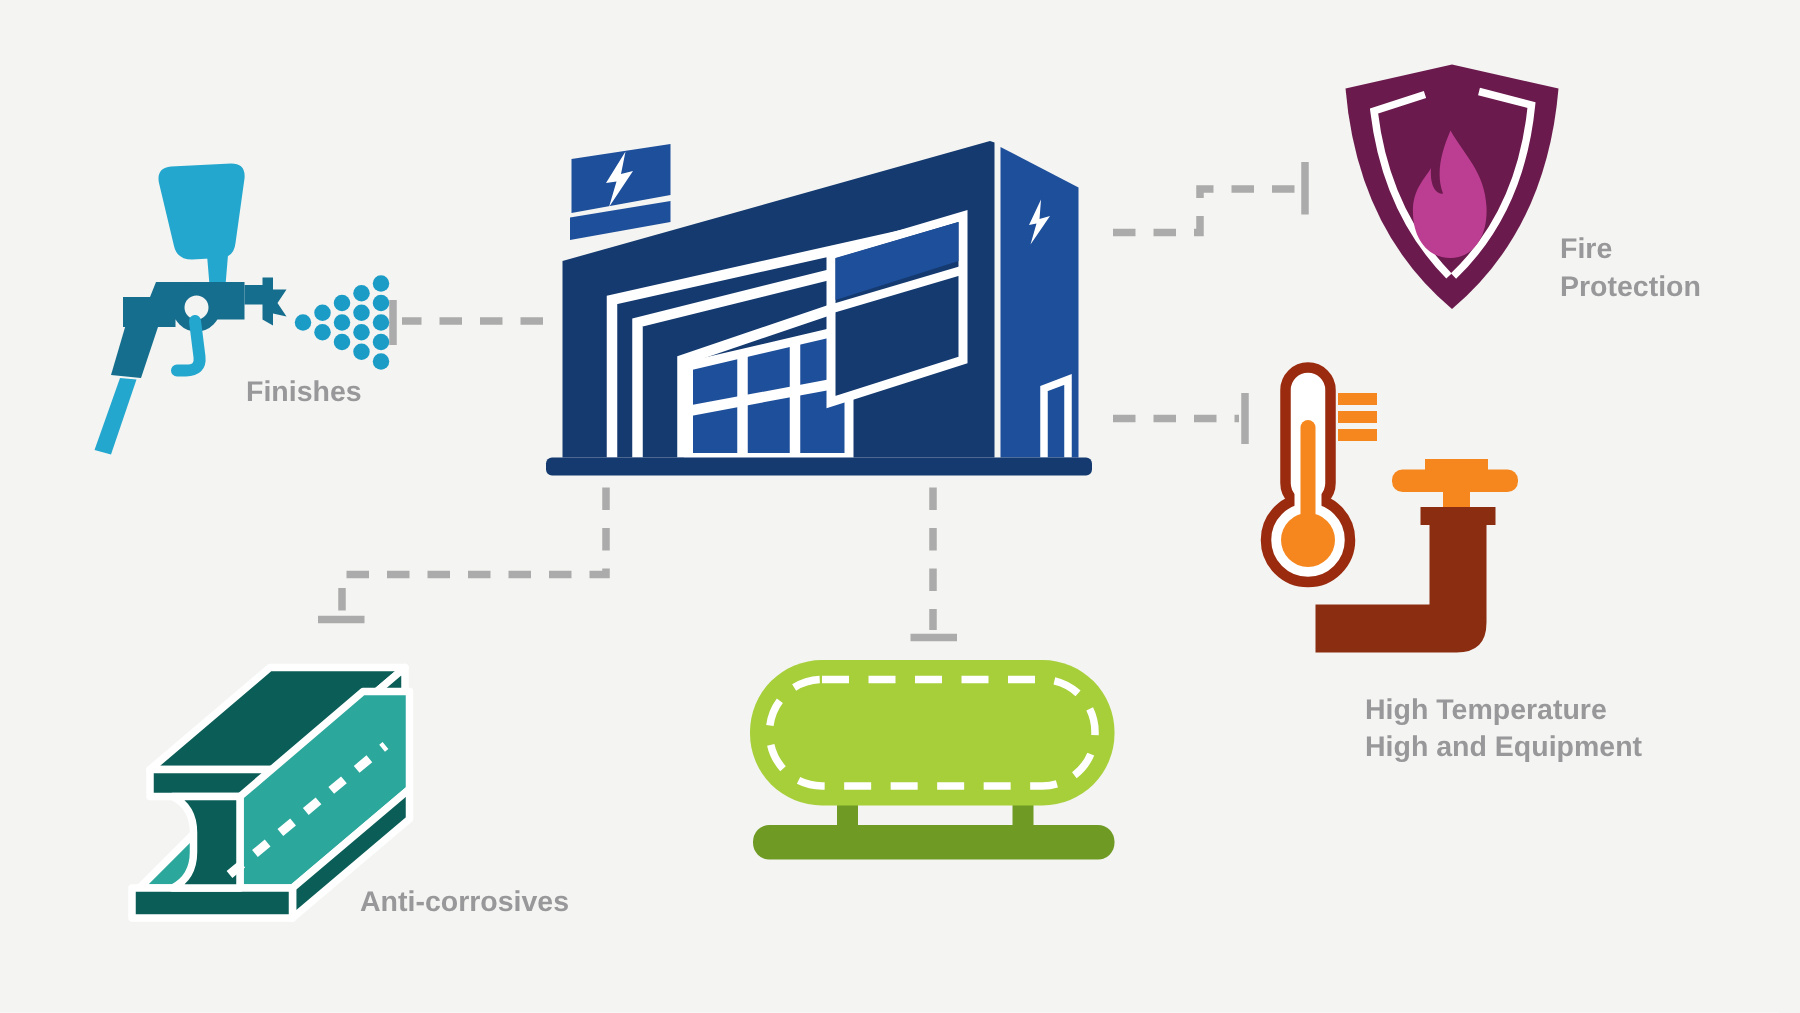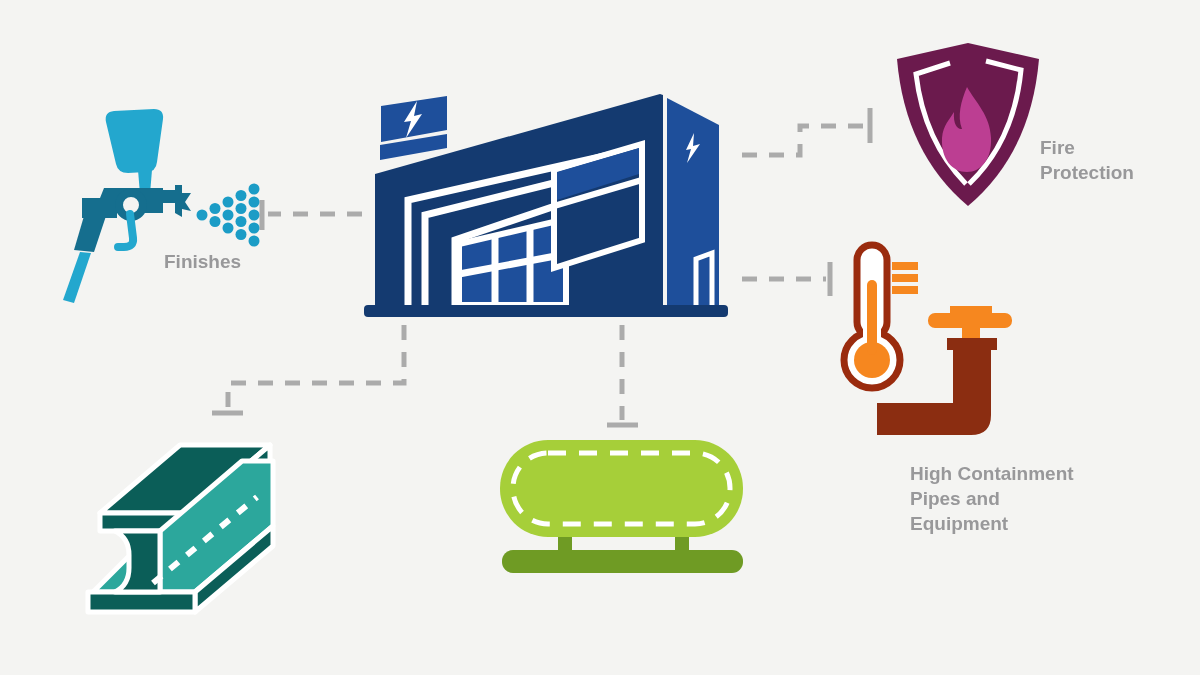--- a/index.html
+++ b/index.html
@@ -178,19 +178,20 @@
   <svg class="abs" style="left:498px;top:438px" width="250" height="140" viewBox="0 0 250 140">
     <rect x="60" y="80" width="14" height="44" fill="#6f9b24"></rect>
     <rect x="177" y="80" width="14" height="44" fill="#6f9b24"></rect>
     <rect x="4" y="112" width="241" height="23" rx="11" fill="#6f9b24"></rect>
     <rect x="2" y="2" width="243" height="97" rx="48" fill="#a6cf39"></rect>
     <rect x="15" y="15" width="217" height="71" rx="35" fill="none" stroke="#ffffff" stroke-width="5" stroke-dasharray="18 13"></rect>
   </svg>
 
   <div class="label" style="left:164px;top:249px;width:110px">Finishes</div>
 
-  <div class="label" style="left:1040px;top:135px;width:115px">Fire Protection</div>
+  <div class="label" style="left:1040px;top:154px;width:115px">Fire Protection</div>
 
-  <div class="label" style="left:910px;top:461px;width:190px">High Containment Pipes and Equipment</div>
+  <div class="label" style="left:910px;top:461px;width:190px">High Temperature High and Equipment</div>
 
+  <div class="label" style="left:240px;top:589px;width:180px">Anti-corrosives</div>
 
 
 </div>
 
 </body></html>

